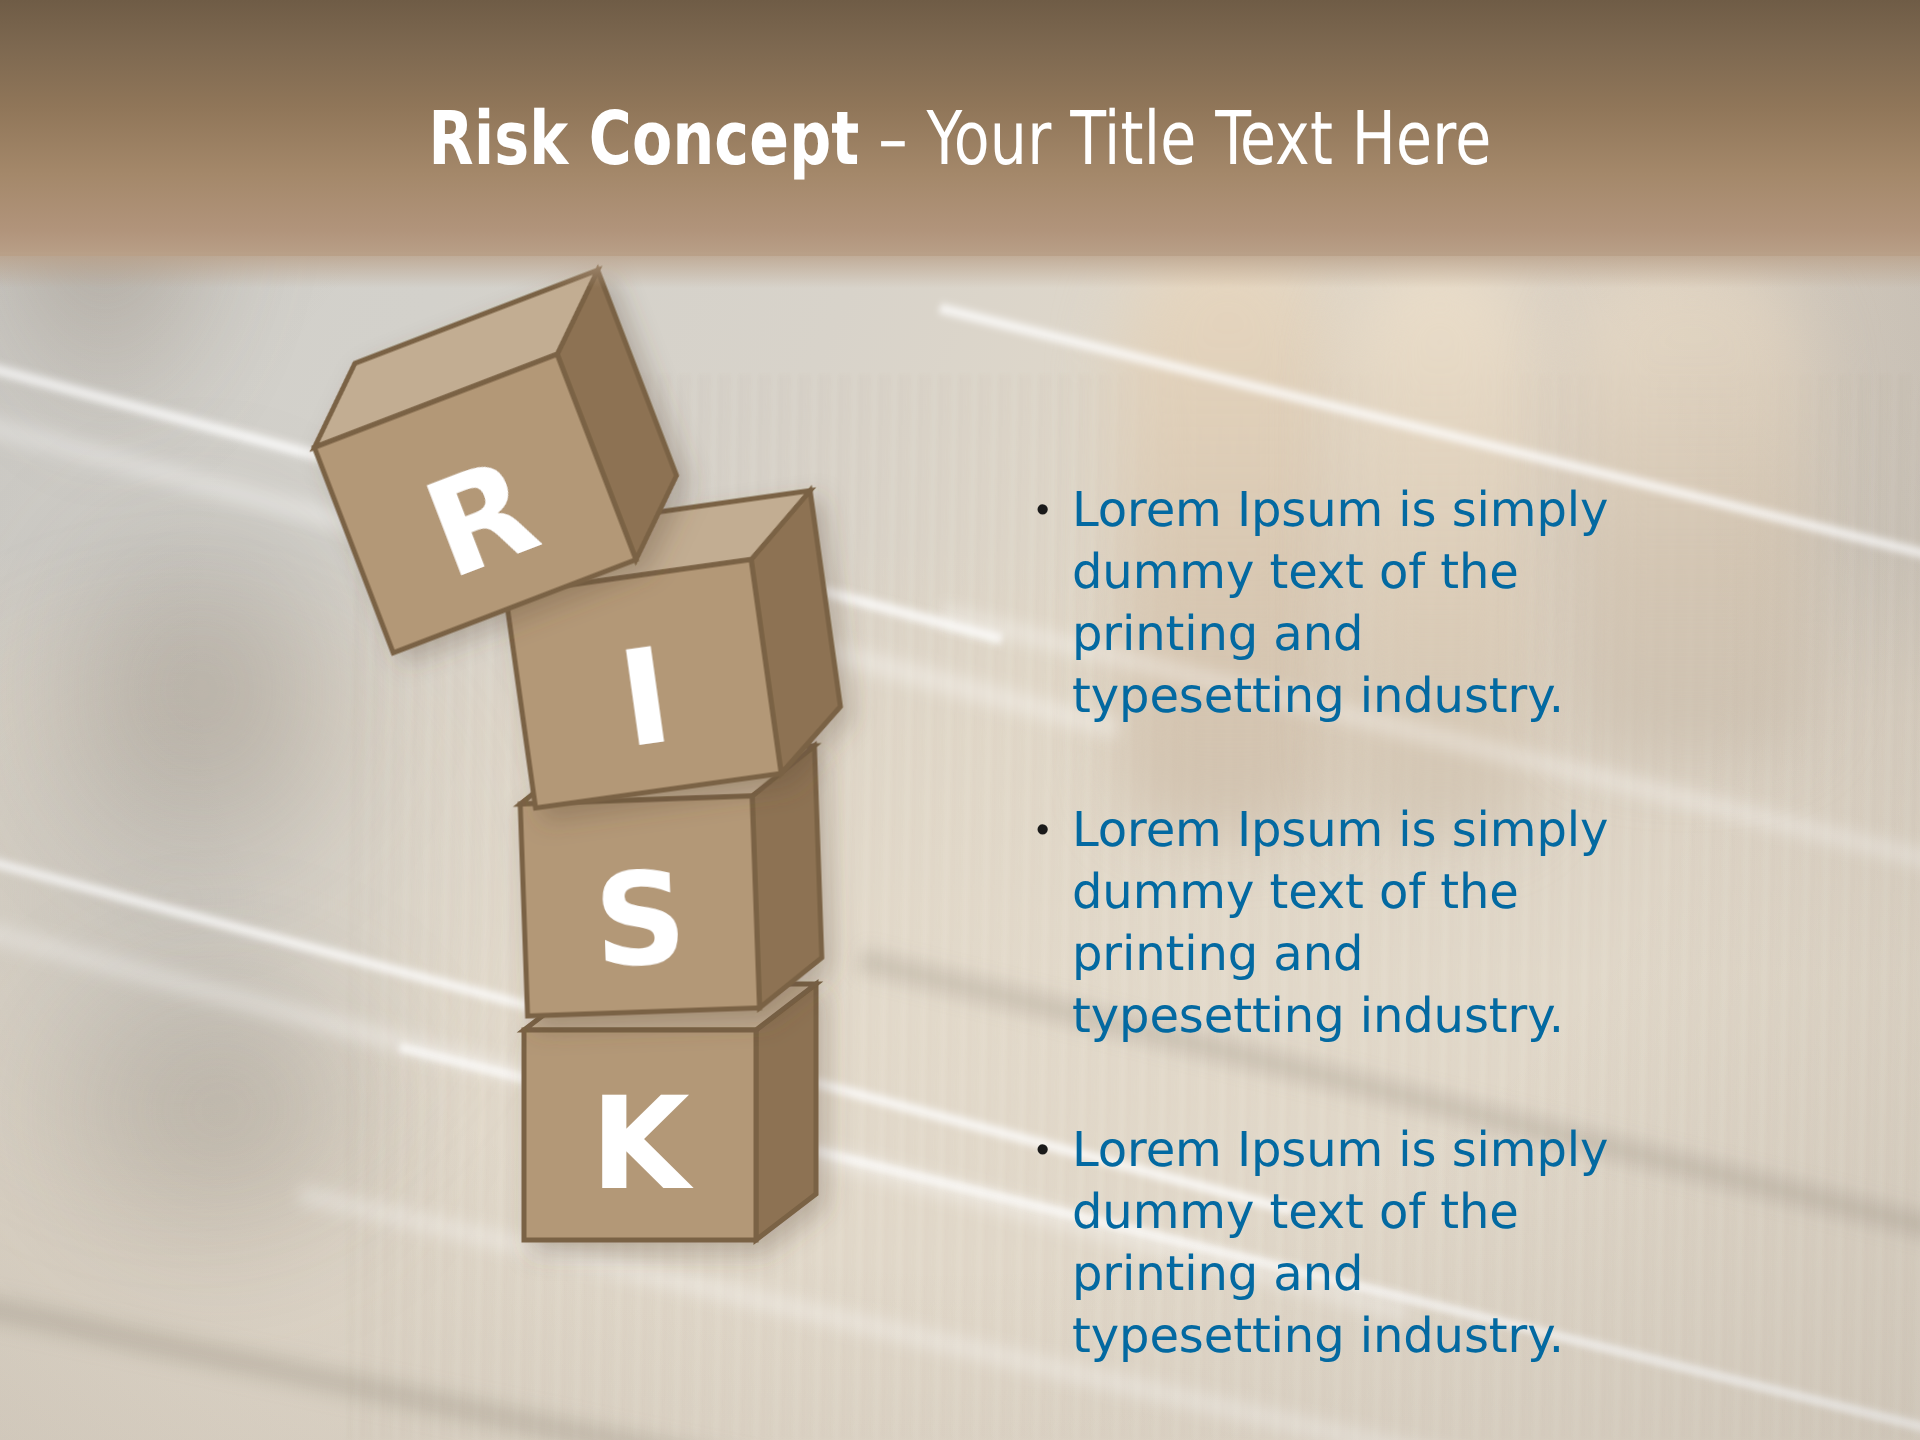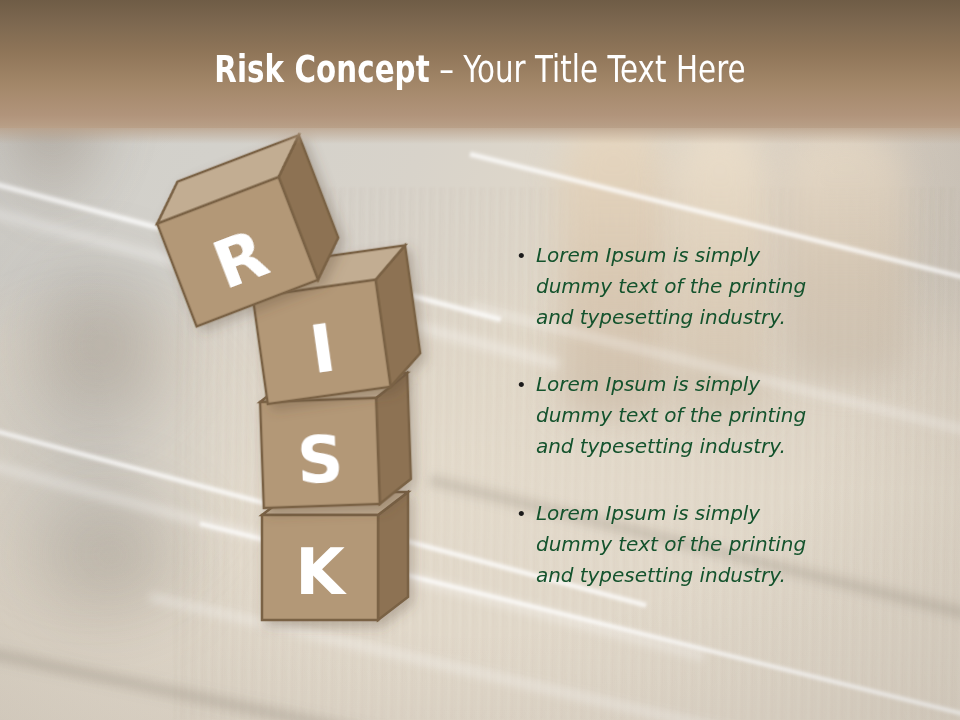--- a/index.html
+++ b/index.html
@@ -213,24 +213,23 @@
     width: 28px;
     color: #1a1a1a;
     font-size: 19px;
     line-height: 31px;
     text-align: left;
     padding-left: 10px;
     box-sizing: border-box;
   }
   .bullet-text {
     flex: 1 1 auto;
-    color: #14532d;
+    color: #0369a1;
     font-family: "DejaVu Sans", "Liberation Sans", sans-serif;
-    font-style: italic;
-    font-size: 20px;
+    font-size: 24px;
     line-height: 31px;
     letter-spacing: -0.05px;
     max-width: 278px;
   }
 </style>
 </head>
 <body>
 
 <div id="slide">
 

